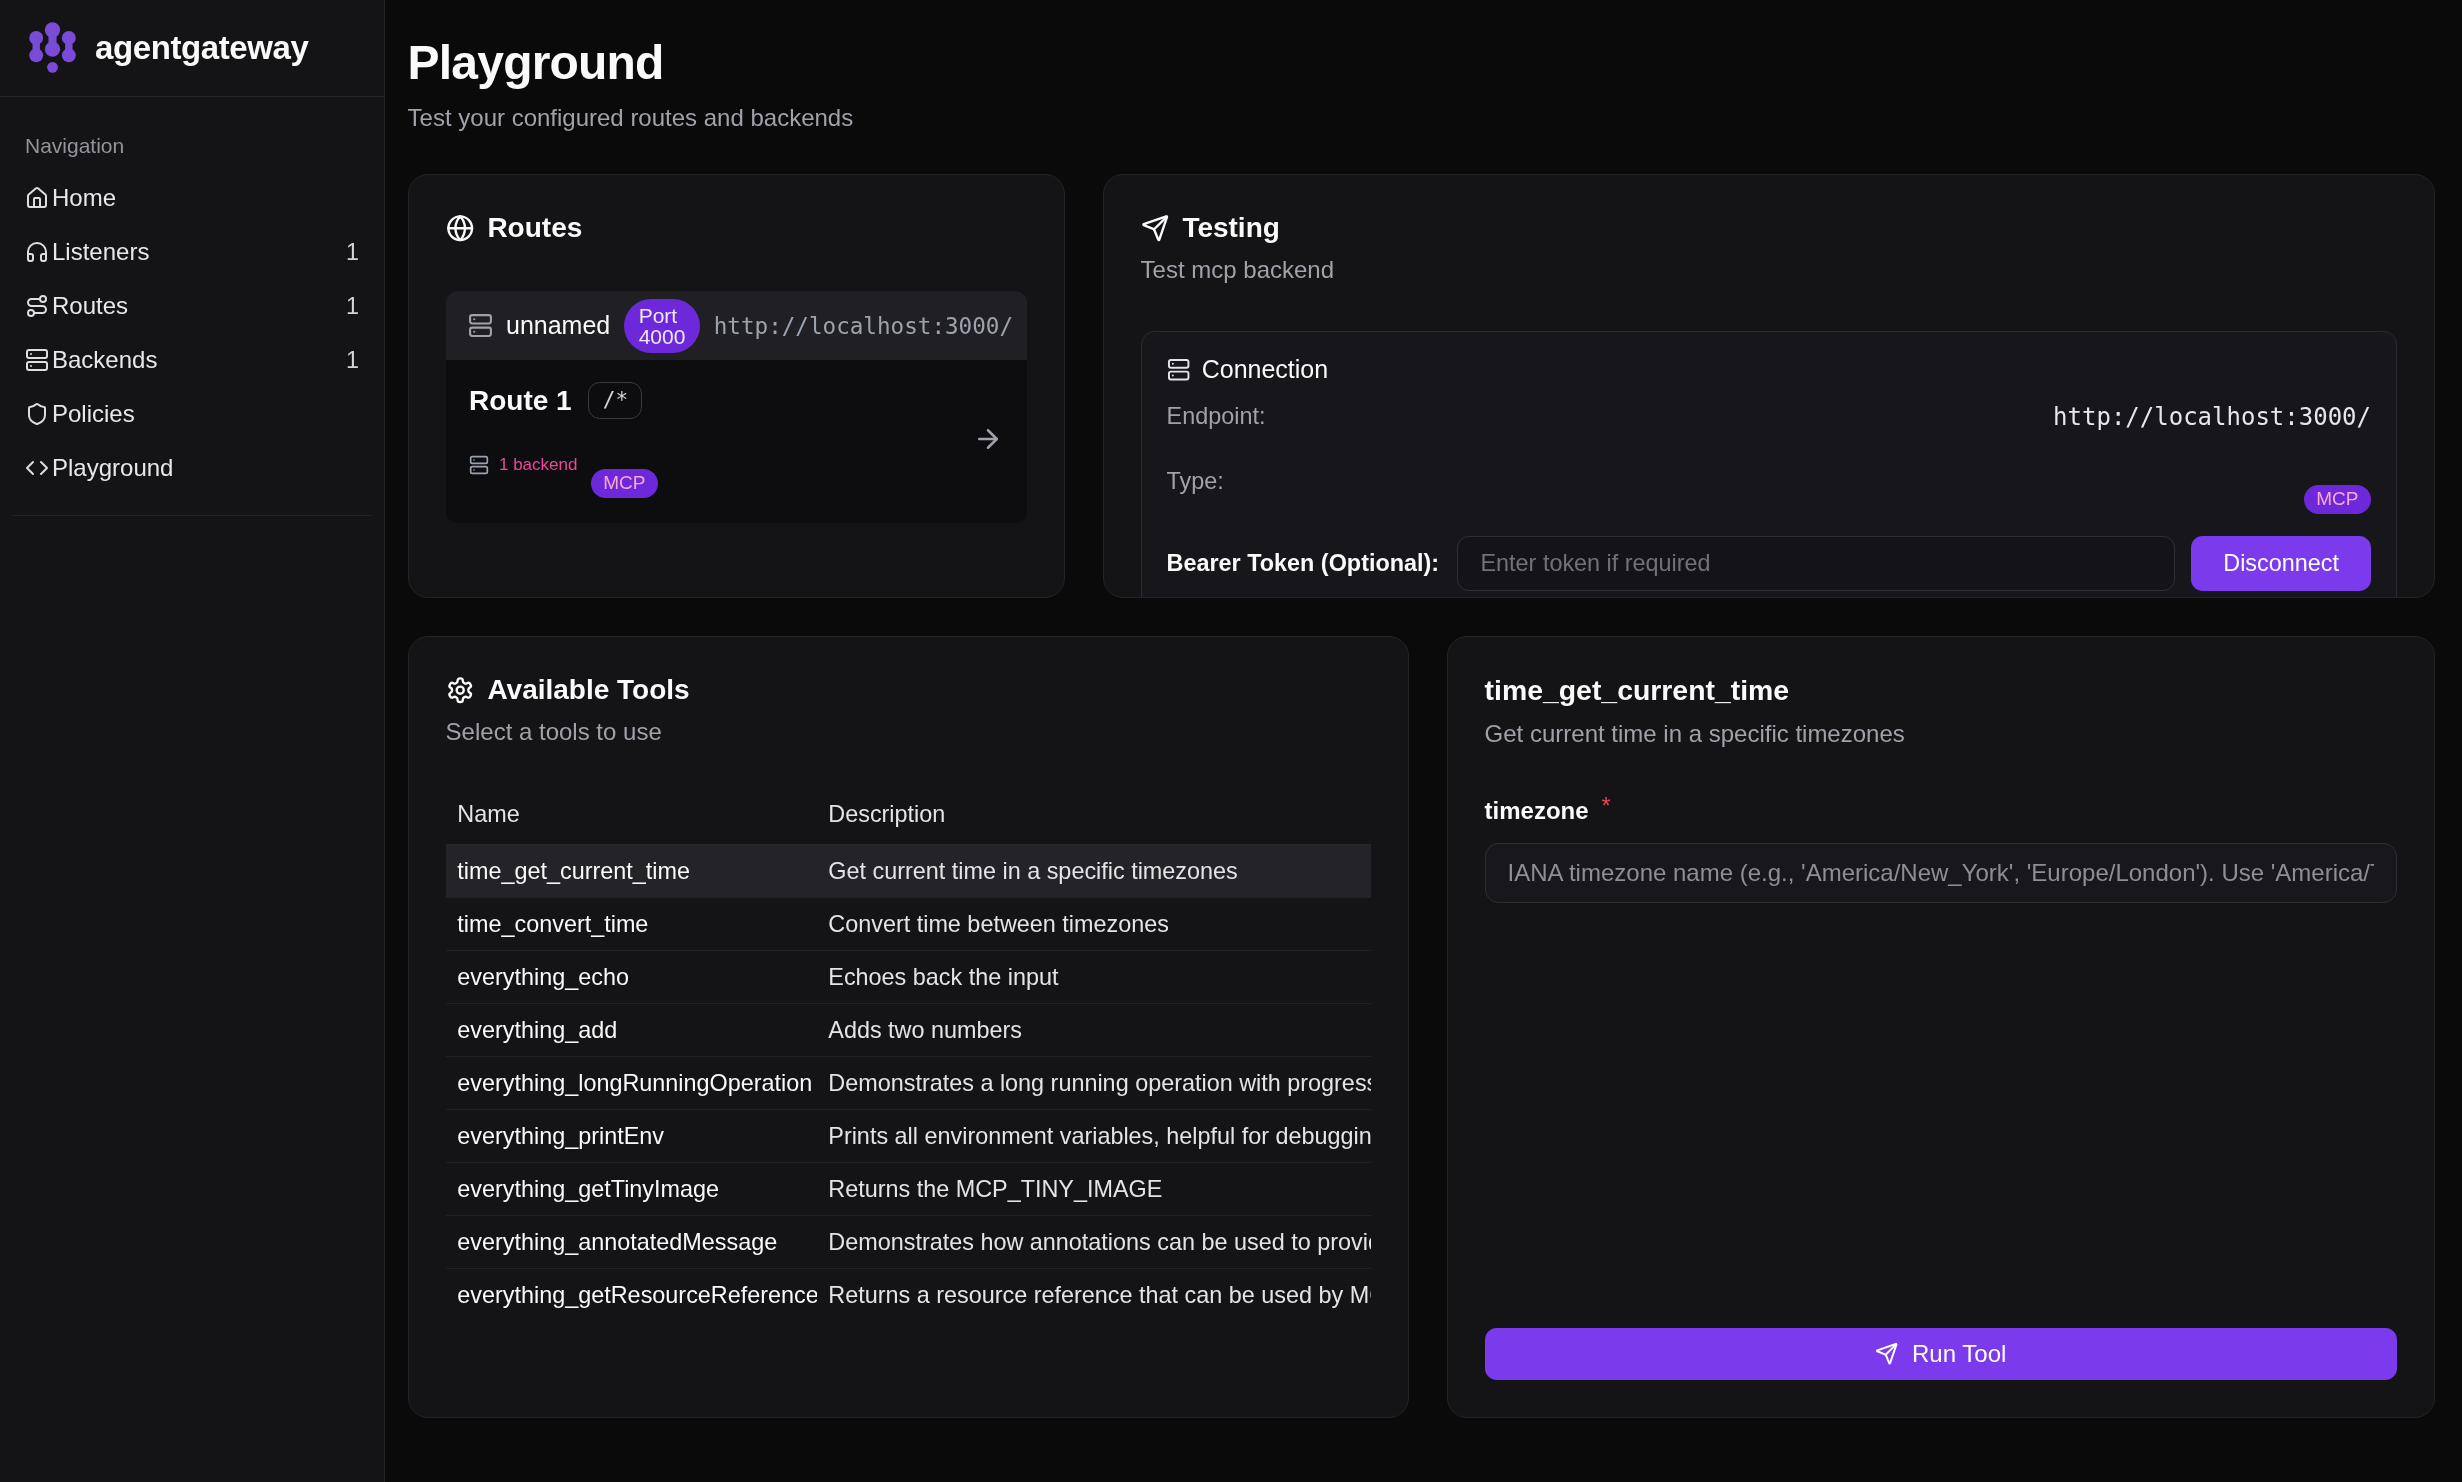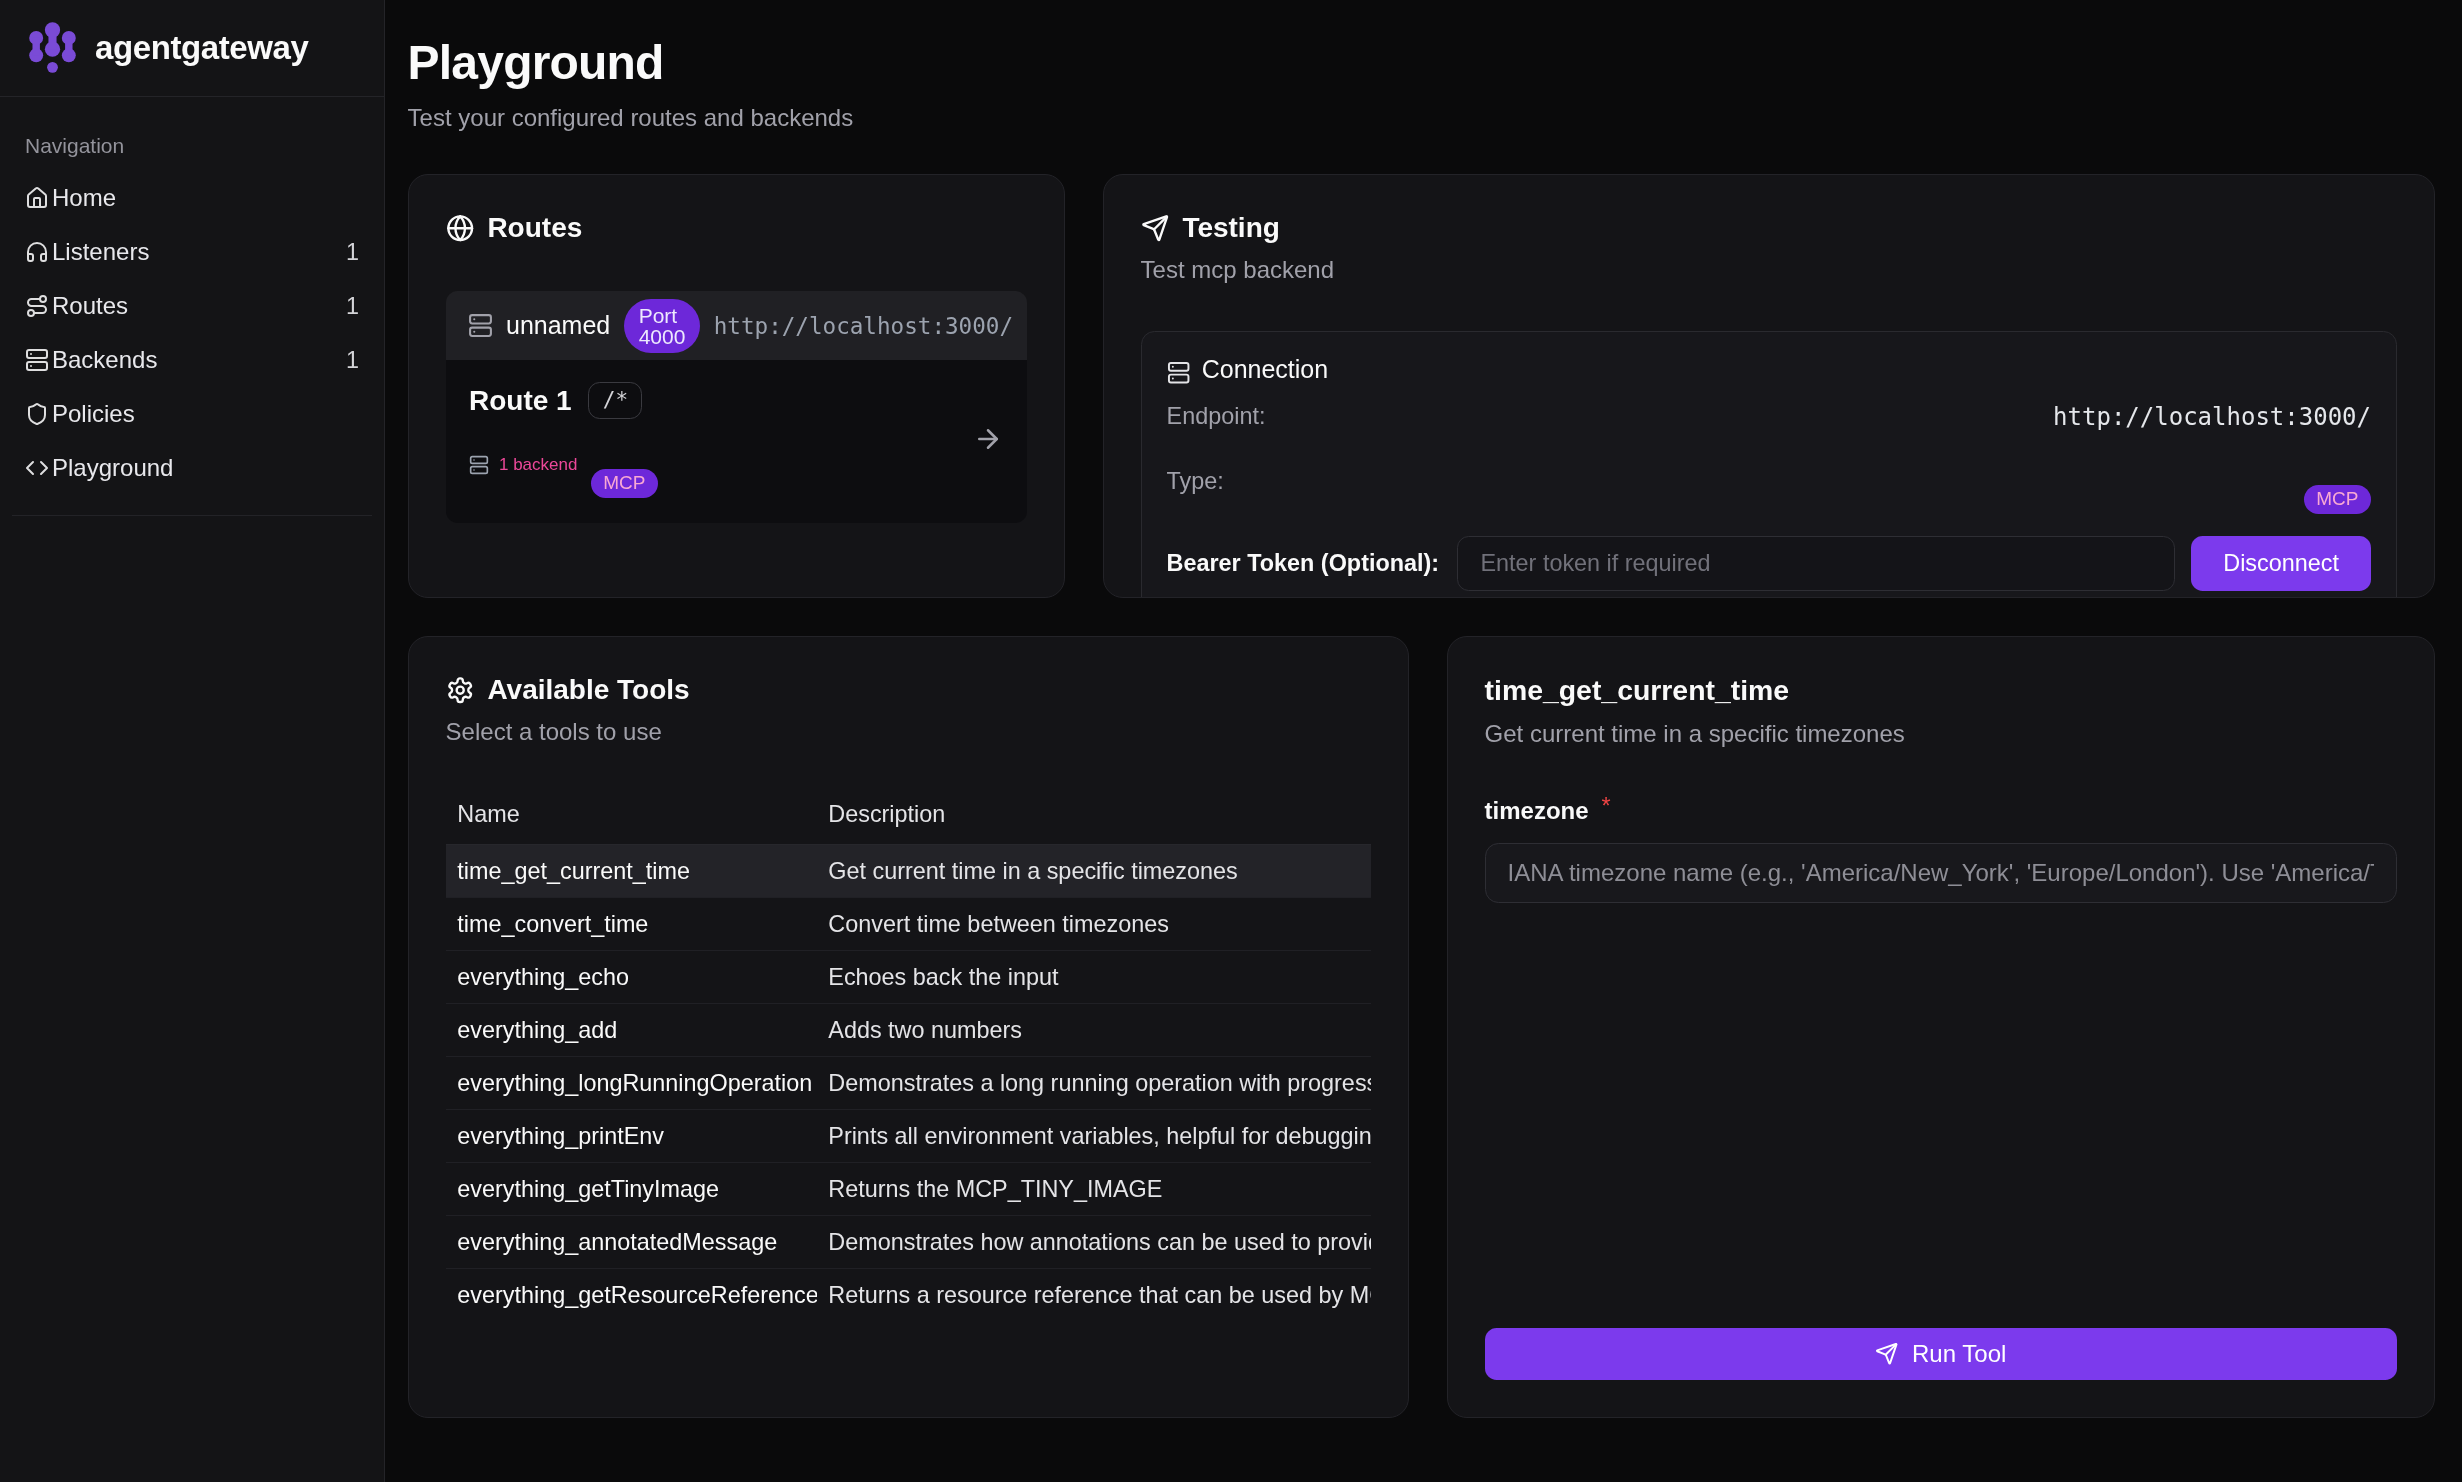--- a/index.html
+++ b/index.html
@@ -85,21 +85,21 @@
   .route-backends { font-size:17px; color:#ec4899; }
   .pill-sm { background:#6d28d9; color:#f9a8d4; border-radius:836px; font-size:19px; font-weight:500; padding:4.2px 12.5px; line-height:1.1; margin-left:3.3px;margin-top:36px; }
   .route-arrow svg { width:30px; height:30px; stroke:#a1a1aa; }
 
   
   .testing-card { flex:1; }
   .conn-box {
     margin-top:47px; background:#17171b; border:0.8px solid #2a2a2f;
     border-radius:13.4px; padding:23.4px 25px;
   }
-  .conn-head { display:flex; align-items:flex-end; gap:11.7px; margin-bottom:8.4px; }
+  .conn-head { display:flex; align-items:center; gap:11.7px; margin-bottom:8.4px; }
   .conn-head svg { width:23.4px; height:23.4px; stroke:#e4e4e7; }
   .conn-title { font-size:25px; font-weight:500; color:#fafafa; }
   .conn-row { display:flex; align-items:center; justify-content:space-between; margin-top:18.4px; }
   .conn-label { font-size:23.4px; color:#a1a1aa; }
   .conn-value { font-size:24px; color:#e5e7eb; }
   .bearer-row { display:flex; align-items:center; margin-top:22px; }
   .bearer-label { font-size:23.4px; font-weight:600; color:#fafafa; white-space:nowrap; }
   .bearer-input {
     flex:1; margin-left:18.4px; height:55px; background:#141418;
     border:0.8px solid #2e2e34; border-radius:11.7px; padding:0 22px;

